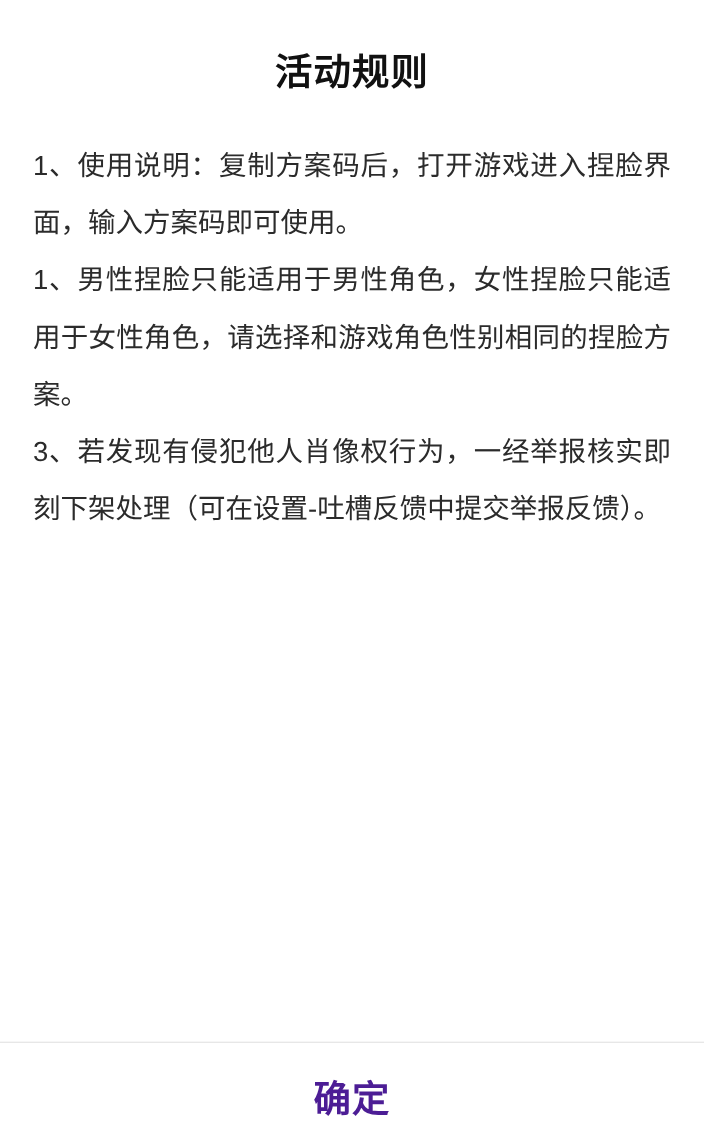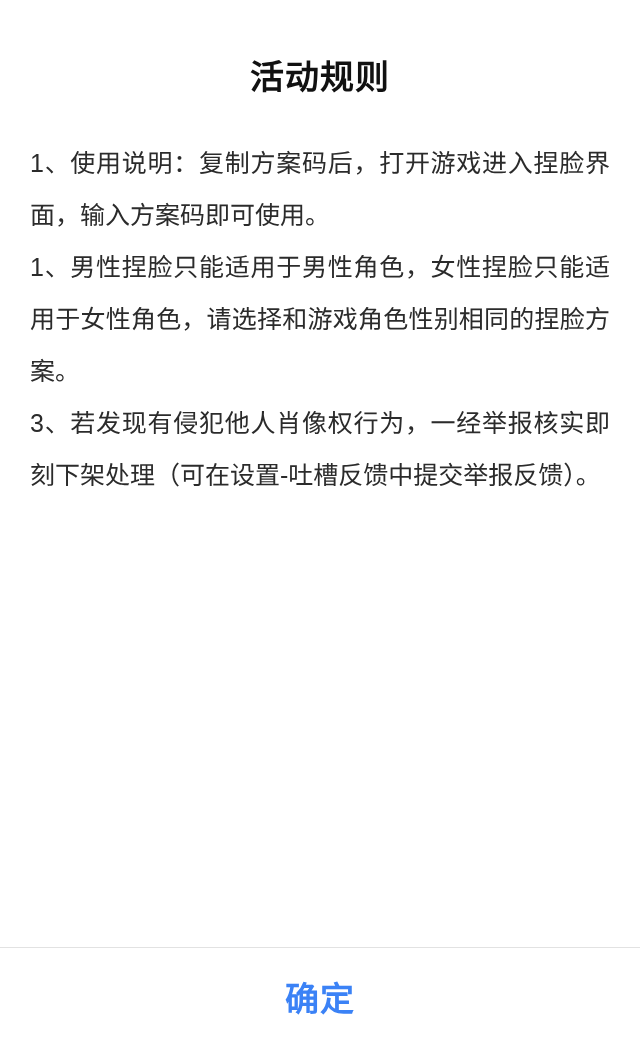--- a/index.html
+++ b/index.html
@@ -20,21 +20,21 @@
     display: flex;
     flex-direction: column;
     background: #ffffff;
     box-sizing: border-box;
   }
   .dialog-title {
     text-align: center;
     font-size: 34px;
     font-weight: bold;
     color: #111111;
-    padding-top: 50px;
+    padding-top: 38px;
     padding-bottom: 10px;
     letter-spacing: 1px;
   }
   .dialog-body {
     flex: 1 1 auto;
     padding: 28px 30px 10px 30px;
     box-sizing: border-box;
     overflow: hidden;
   }
   .rule-line {
@@ -50,21 +50,21 @@
     flex: 0 0 auto;
     border-top: 1px solid #e2e2e2;
     height: 96px;
     display: flex;
     align-items: center;
     justify-content: center;
   }
   .confirm-button {
     font-size: 34px;
     font-weight: bold;
-    color: #3b82f6;
+    color: #4c1d95;
     background: transparent;
     border: none;
     width: 100%;
     height: 100%;
     font-family: "Liberation Sans", "DejaVu Sans", sans-serif;
     letter-spacing: 1px;
     cursor: pointer;
   }
 </style>
 </head>

